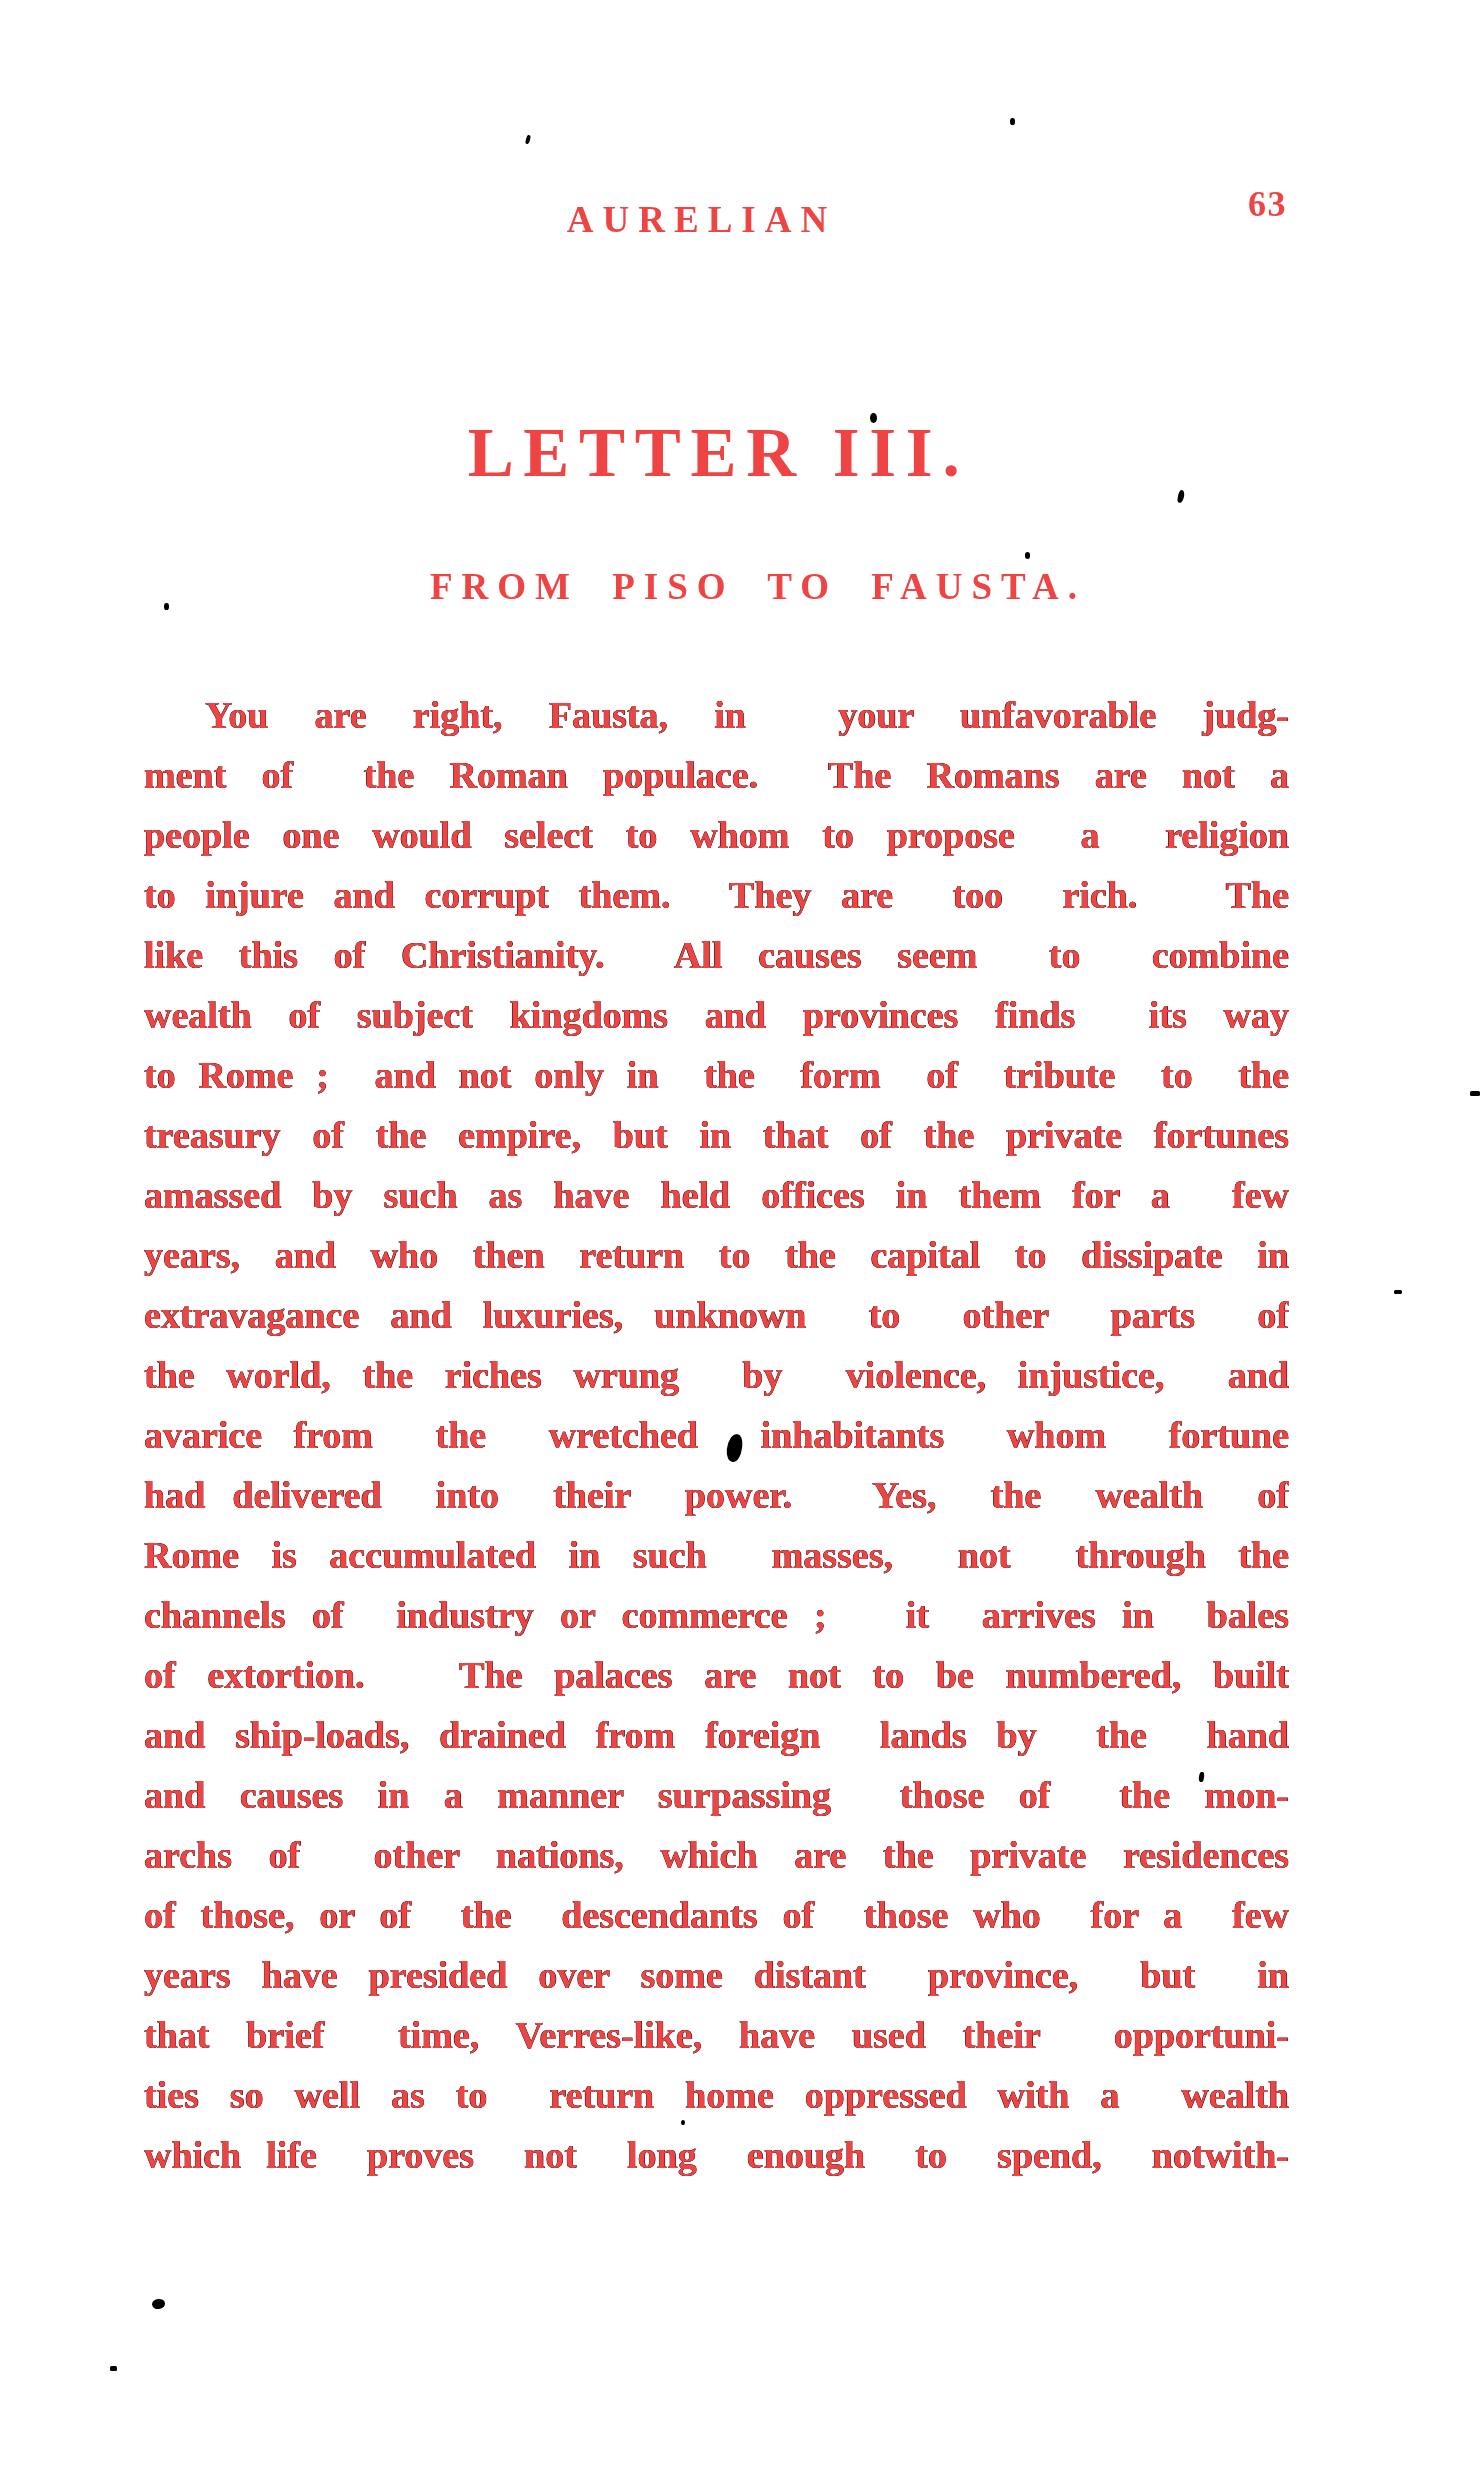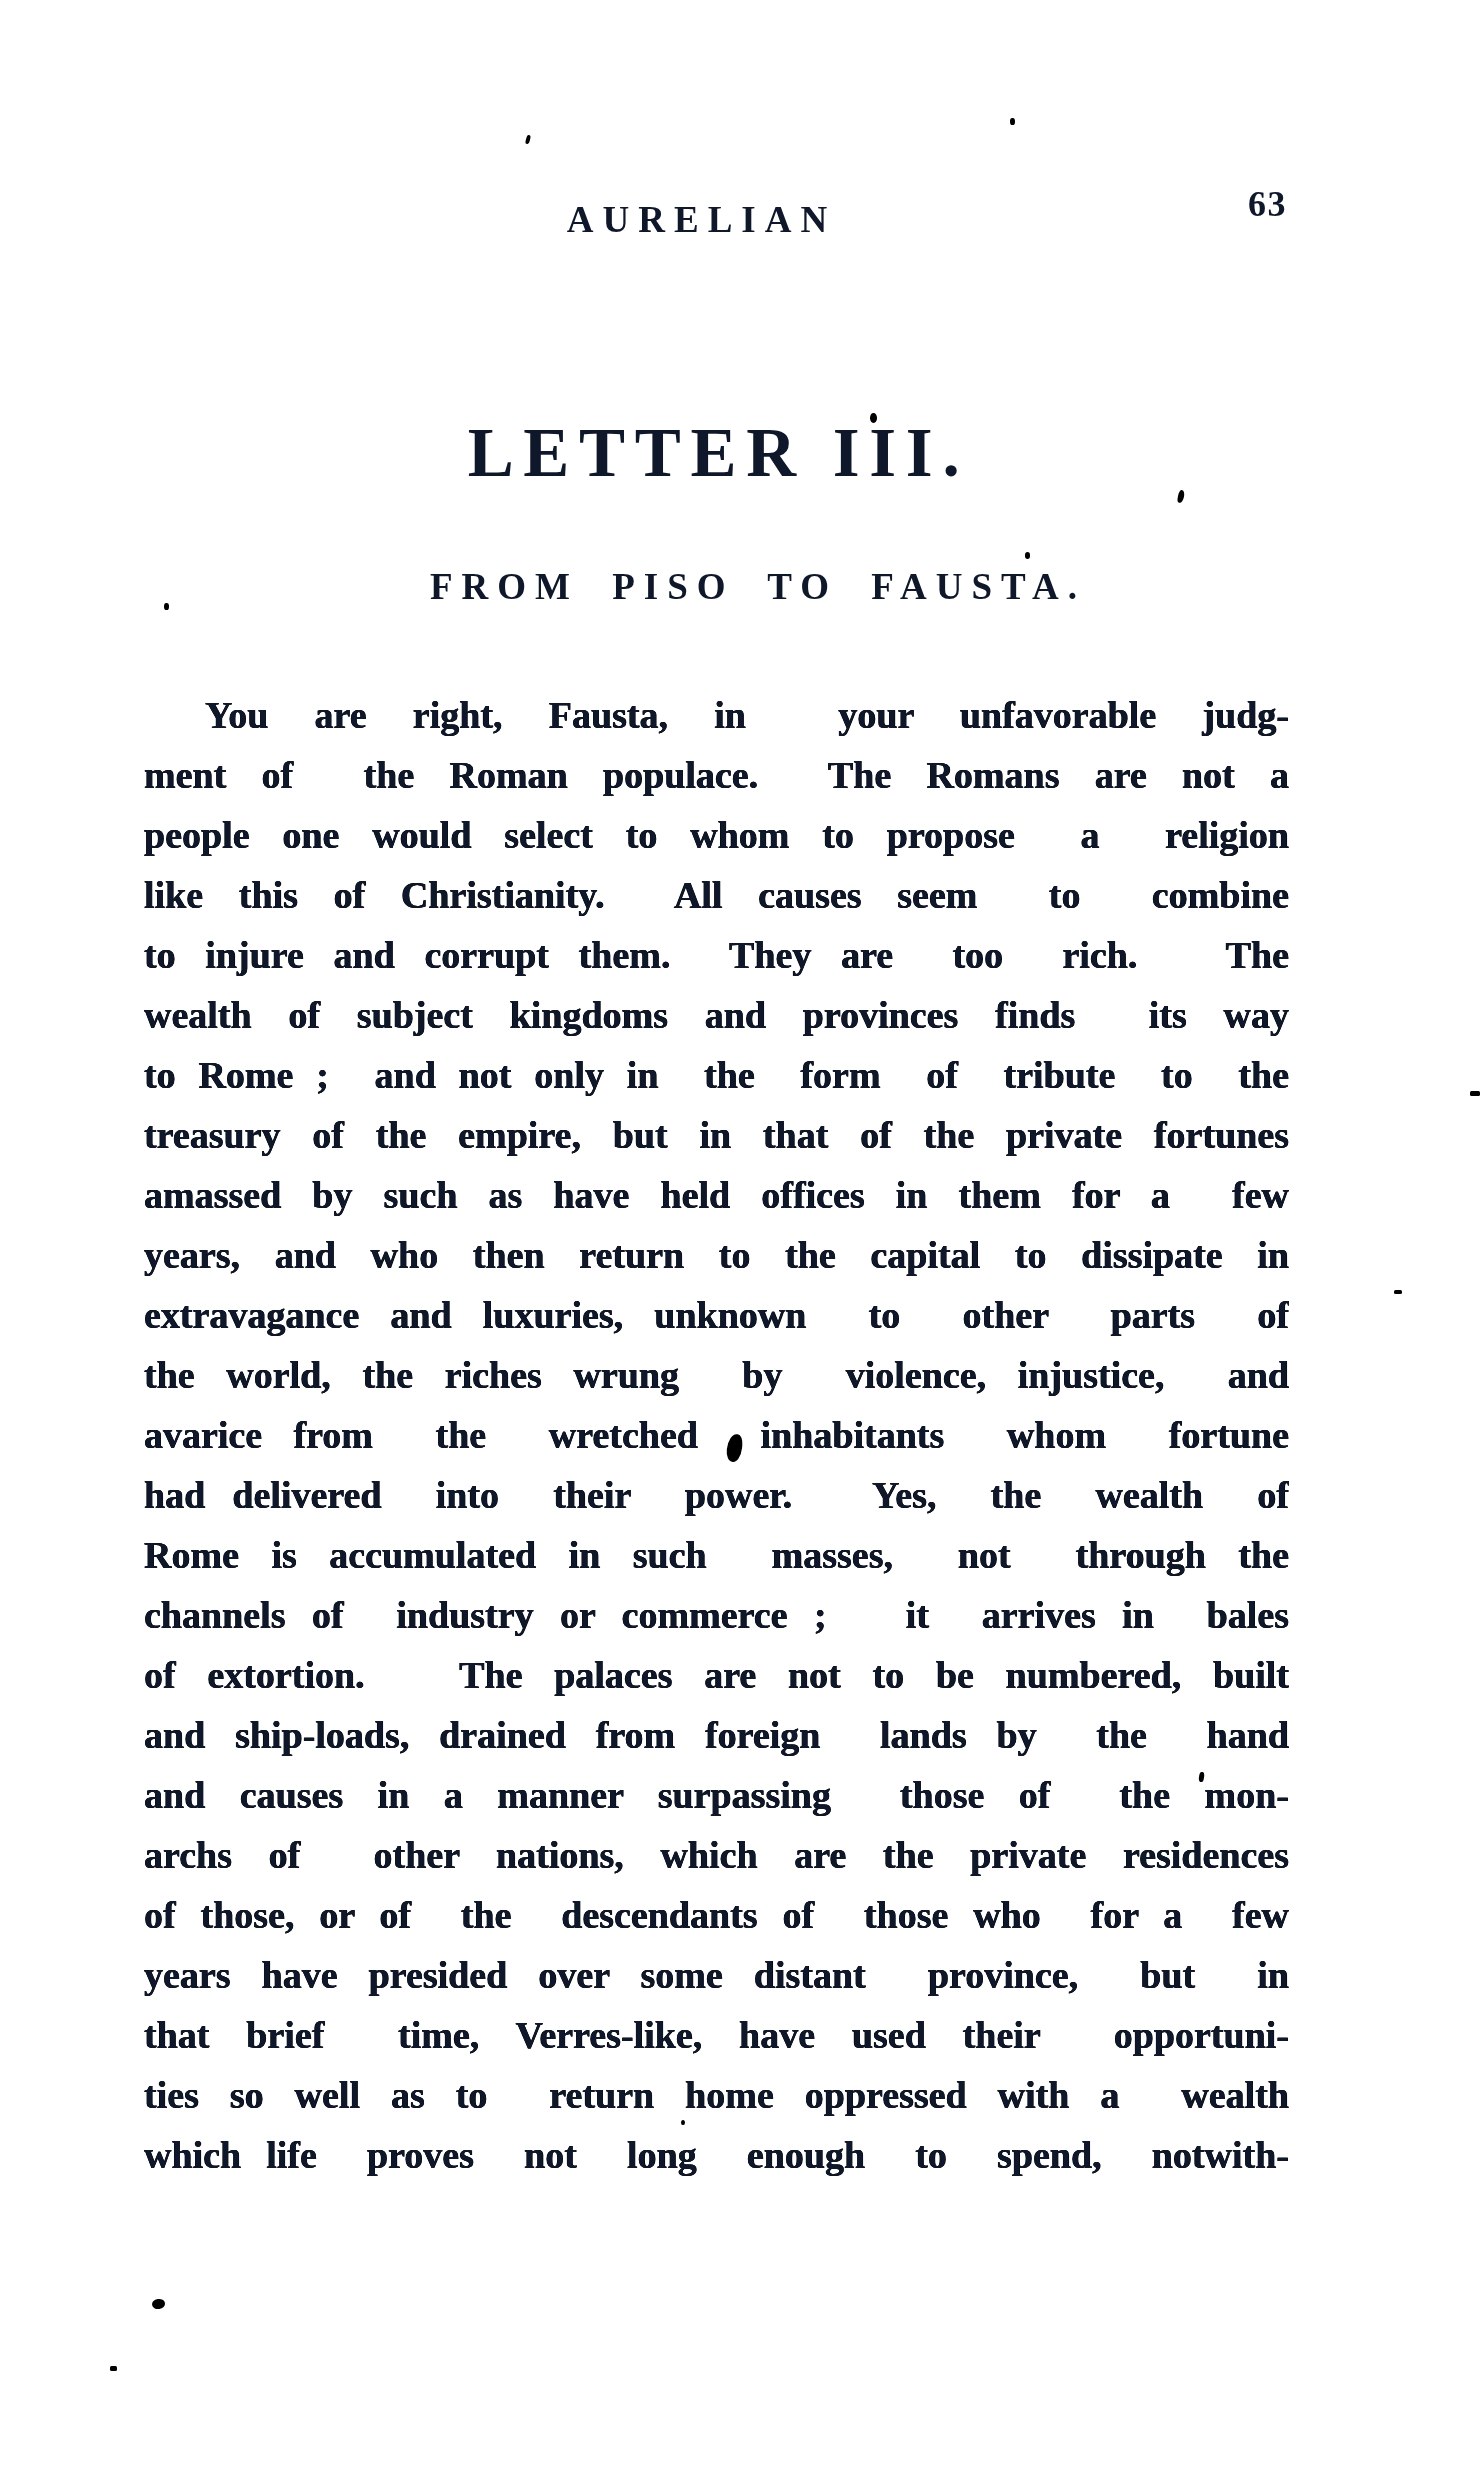--- a/index.html
+++ b/index.html
@@ -5,21 +5,21 @@
   html, body {
     margin: 0;
     padding: 0;
     background: #ffffff;
   }
   .page {
     position: relative;
     width: 1481px;
     height: 2475px;
     background: #ffffff;
-    color: #0f172a;
+    color: #ef4444;
     font-family: "Liberation Serif", "DejaVu Serif", serif;
     overflow: hidden;
   }
   .running-header {
     position: absolute;
     top: 201px;
     left: 0;
     width: 1403px;
     text-align: center;
     font-size: 37px;
@@ -100,22 +100,22 @@
   <div class="running-header">AURELIAN</div>
   <div class="page-number">63</div>
 
   <h1 class="letter-title">LETTER III.</h1>
   <h2 class="letter-subtitle">FROM PISO TO FAUSTA.</h2>
 
   <div class="body-text">
     <div class="bl first">You are right, Fausta, in  your unfavorable judg-</div>
     <div class="bl">ment of  the Roman populace.  The Romans are not a</div>
     <div class="bl">people one would select to whom to propose  a  religion</div>
+    <div class="bl">to injure and corrupt them.  They are  too  rich.   The</div>
     <div class="bl">like this of Christianity.  All causes seem  to  combine</div>
-    <div class="bl">to injure and corrupt them.  They are  too  rich.   The</div>
     <div class="bl">wealth of subject kingdoms and provinces finds  its way</div>
     <div class="bl">to Rome ;  and not only in  the  form  of  tribute  to  the</div>
     <div class="bl">treasury of the empire, but in that of the private fortunes</div>
     <div class="bl">amassed by such as have held offices in them for a  few</div>
     <div class="bl">years, and who then return to the capital to dissipate in</div>
     <div class="bl">extravagance and luxuries, unknown  to  other  parts  of</div>
     <div class="bl">the world, the riches wrung  by  violence, injustice,  and</div>
     <div class="bl">avarice from  the  wretched  inhabitants  whom  fortune</div>
     <div class="bl">had delivered  into  their  power.   Yes,  the  wealth  of</div>
     <div class="bl">Rome is accumulated in such  masses,  not  through the</div>

